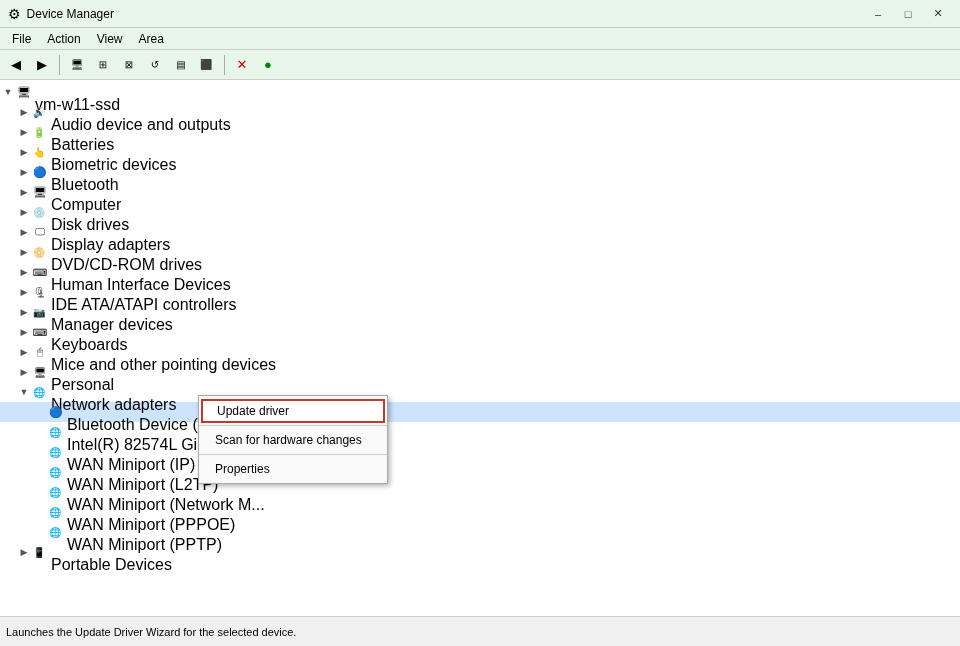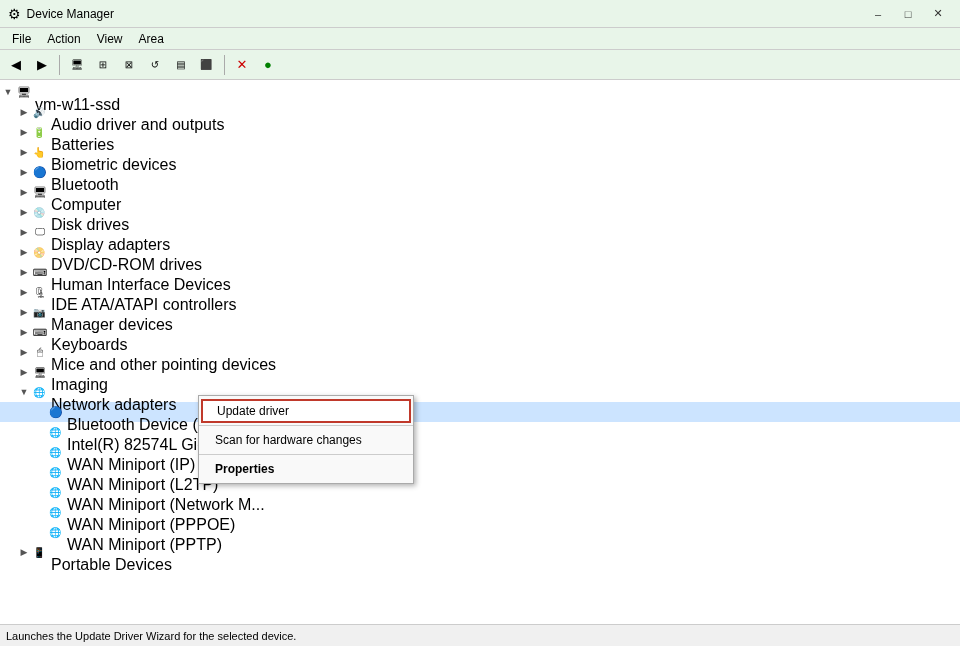--- a/index.html
+++ b/index.html
@@ -167,52 +167,52 @@
     .icon-mice::before { content: '🖱'; font-size: 10px; }
     .icon-monitor::before { content: '🖥'; font-size: 10px; }
     .icon-network::before { content: '🌐'; font-size: 10px; }
     .icon-portable::before { content: '📱'; font-size: 10px; }
 
     
     #context-menu {
       position: absolute;
       top: 315px;
       left: 198px;
-      width: 216px;
+      width: 190px;
       background: #f9f9f9;
       border: 1px solid #aaa;
       box-shadow: 2px 2px 5px rgba(0,0,0,0.3);
       z-index: 100;
       padding: 2px 0;
     }
     .ctx-item {
       padding: 5px 16px;
       font-size: 12px;
       cursor: pointer;
       color: #000;
     }
     .ctx-item.ctx-selected {
       border: 2px solid #c0392b;
       background: #fff;
       margin: 1px 2px;
       padding: 3px 14px;
       font-weight: normal;
     }
     .ctx-item.ctx-bold {
-      font-weight: bold;
+      font-weight: normal;
     }
     .ctx-separator {
       height: 1px;
       background: #ccc;
       margin: 2px 0;
     }
 
     
     #status-bar {
-      height: 22px;
+      height: 30px;
       background: #f0f0f0;
       border-top: 1px solid #ccc;
       display: flex;
       align-items: center;
       padding: 0 6px;
       font-size: 11px;
       color: #000;
     }
 
     .expand-arrow {
@@ -263,21 +263,21 @@
     <div class="tree-item">
       <span class="tree-expand expand-arrow">▼</span>
       <span class="tree-icon">🖥</span>
       <span class="tree-label">vm-w11-ssd</span>
     </div>
 
     <div class="tree-item">
       <span class="tree-indent"></span>
       <span class="tree-expand expand-arrow">▶</span>
       <span class="tree-icon icon-audio"></span>
-      <span class="tree-label">Audio driver and outputs</span>
+      <span class="tree-label">Audio device and outputs</span>
     </div>
     <div class="tree-item">
       <span class="tree-indent"></span>
       <span class="tree-expand expand-arrow">▶</span>
       <span class="tree-icon icon-battery"></span>
       <span class="tree-label">Batteries</span>
     </div>
     <div class="tree-item">
       <span class="tree-indent"></span>
       <span class="tree-expand expand-arrow">▶</span>
@@ -341,21 +341,21 @@
     <div class="tree-item">
       <span class="tree-indent"></span>
       <span class="tree-expand expand-arrow">▶</span>
       <span class="tree-icon icon-mice"></span>
       <span class="tree-label">Mice and other pointing devices</span>
     </div>
     <div class="tree-item">
       <span class="tree-indent"></span>
       <span class="tree-expand expand-arrow">▶</span>
       <span class="tree-icon icon-monitor"></span>
-      <span class="tree-label">Imaging</span>
+      <span class="tree-label">Personal</span>
     </div>
 
     <div class="tree-item">
       <span class="tree-indent"></span>
       <span class="tree-expand expand-arrow">▼</span>
       <span class="tree-icon icon-network"></span>
       <span class="tree-label">Network adapters</span>
     </div>
 
     <div class="tree-item highlighted">

